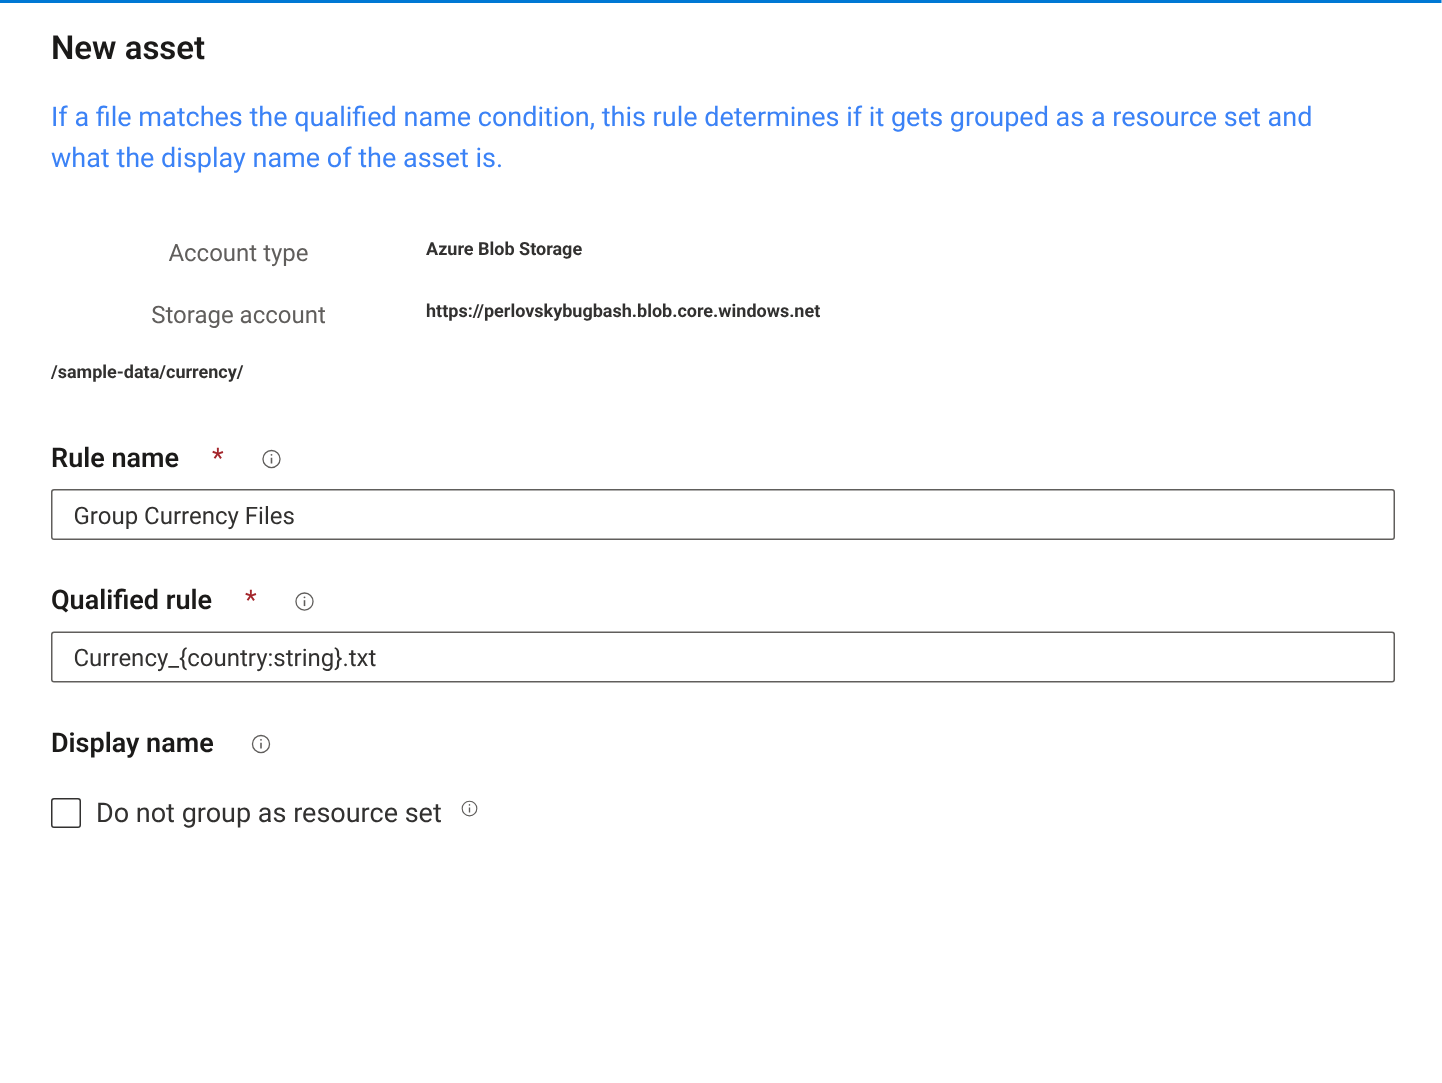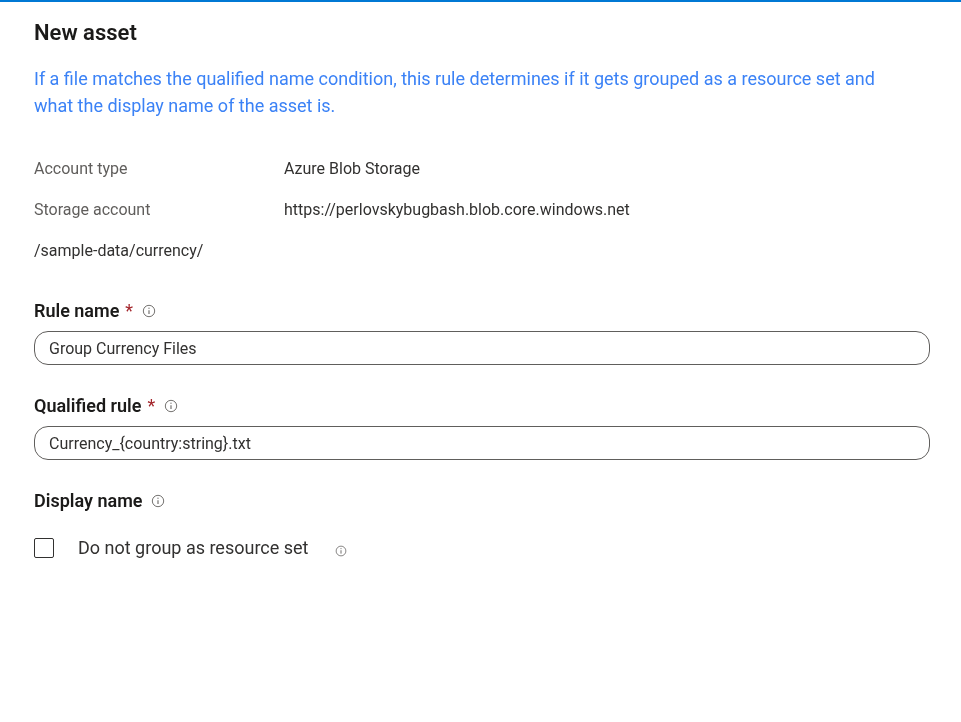--- a/index.html
+++ b/index.html
@@ -34,33 +34,35 @@
     }
     .prop-row {
       display: flex;
       margin-bottom: 22px;
     }
     .prop-label {
       width: 250px;
       flex-shrink: 0;
       font-size: 16px;
       color: #605e5c;
+      text-align: center;
     }
     .prop-value {
-      font-size: 16px;
-      color: #323130;
+      font-size: 12px;
+      color: #323130;
+      font-weight: bold;
     }
     .field {
       margin-bottom: 30px;
     }
     .field-label-row {
       display: flex;
       align-items: center;
       margin-bottom: 10px;
-      gap: 4px;
+      gap: 20px;
     }
     .field-label {
       font-size: 18px;
       font-weight: 600;
       color: #1b1a19;
     }
     .required {
       color: #a4262c;
       font-size: 18px;
       margin-left: 2px;
@@ -75,31 +77,31 @@
       color: #605e5c;
     }
     .info-icon svg {
       width: 14px;
       height: 14px;
     }
     input.text-input {
       width: 896px;
       height: 34px;
       border: 1px solid #605e5c;
-      border-radius: 14px;
+      border-radius: 2px;
       padding: 0 14px;
       font-size: 16px;
       color: #323130;
       font-family: inherit;
       outline: none;
     }
     .checkbox-row {
       display: flex;
-      align-items: flex-end;
-      gap: 24px;
+      align-items: flex-start;
+      gap: 10px;
       margin-top: -4px;
     }
     .checkbox {
       width: 20px;
       height: 20px;
       border: 1px solid #323130;
       border-radius: 2px;
       background: #fff;
       appearance: none;
       cursor: pointer;

